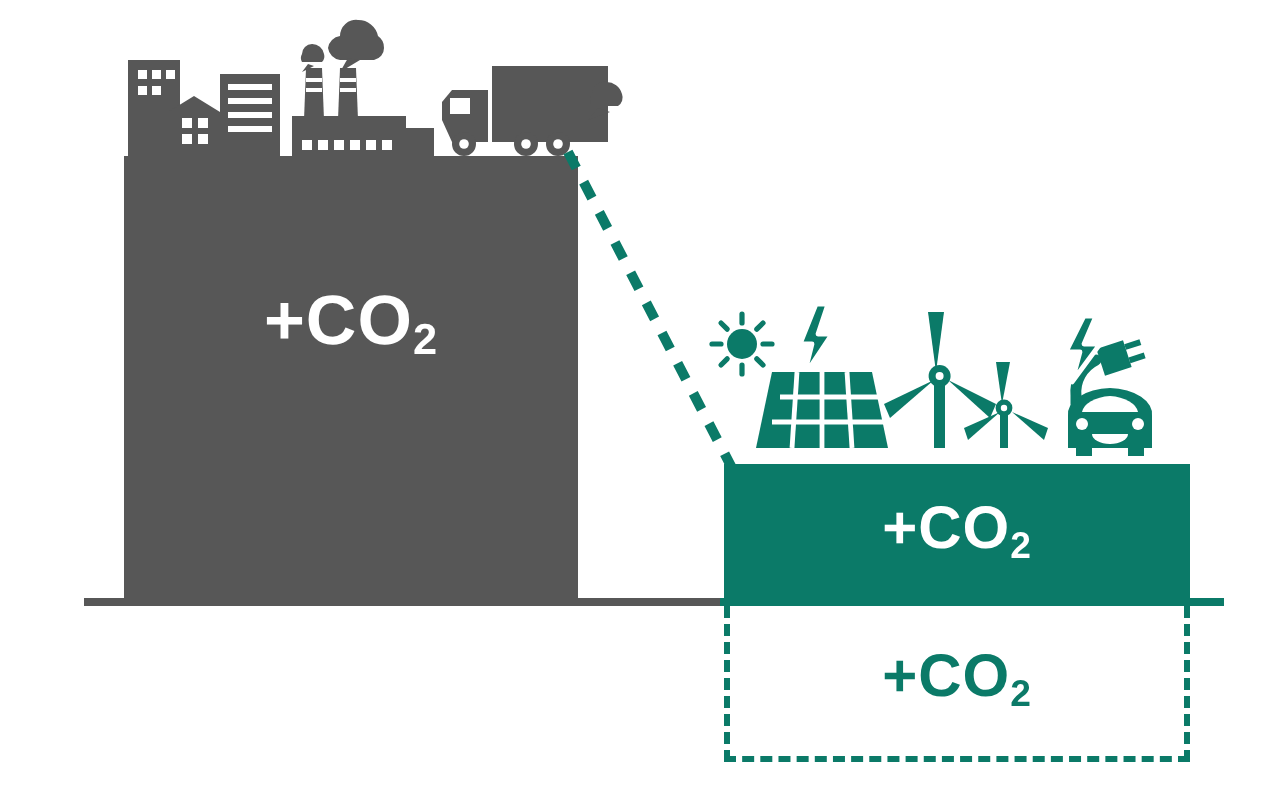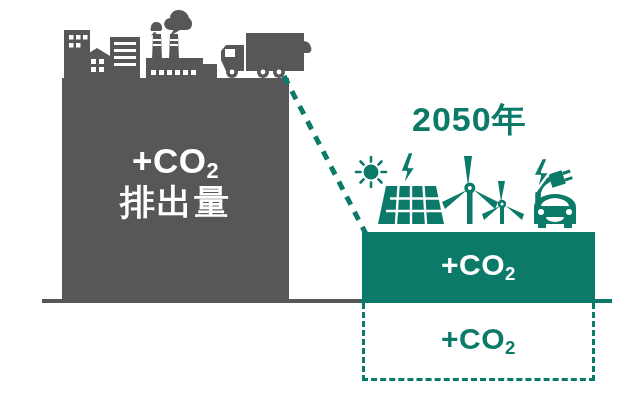--- a/index.html
+++ b/index.html
@@ -232,28 +232,26 @@
           <path d="M238 39 a6 6 0 0 1 7 -6 a8 8 0 0 1 8 6 a5 5 0 0 1 -2 6 l-13 0 a5 5 0 0 1 0 -6 Z"></path>
           <path d="M241 46 l-5 6 l11 -4 Z"></path>
         </g>
       </g>
     </svg>
   </div>
 
   <div class="bar-grey"></div>
   <div class="bar-grey-label">
     <span class="l1"><span>+CO</span><span class="sub">2</span></span>
-    <span class="l2">排出量</span>
   </div>
 
   <svg class="connector" viewBox="0 0 100 170">
     <line x1="4" y1="4" x2="86" y2="162" stroke="#0b7a68" stroke-width="5" stroke-dasharray="9 8" stroke-linecap="butt"></line>
   </svg>
 
-  <div class="year-label">2050年</div>
 
   <div class="icons-teal">
     <svg width="250" height="84" viewBox="0 0 250 84">
       <g fill="#0b7a68">
 
         <g>
           <circle cx="19" cy="22" r="7.5"></circle>
           <g stroke="#0b7a68" stroke-width="2.6" stroke-linecap="round">
             <line x1="19" y1="7" x2="19" y2="11.5"></line>
             <line x1="19" y1="32.5" x2="19" y2="37"></line>

